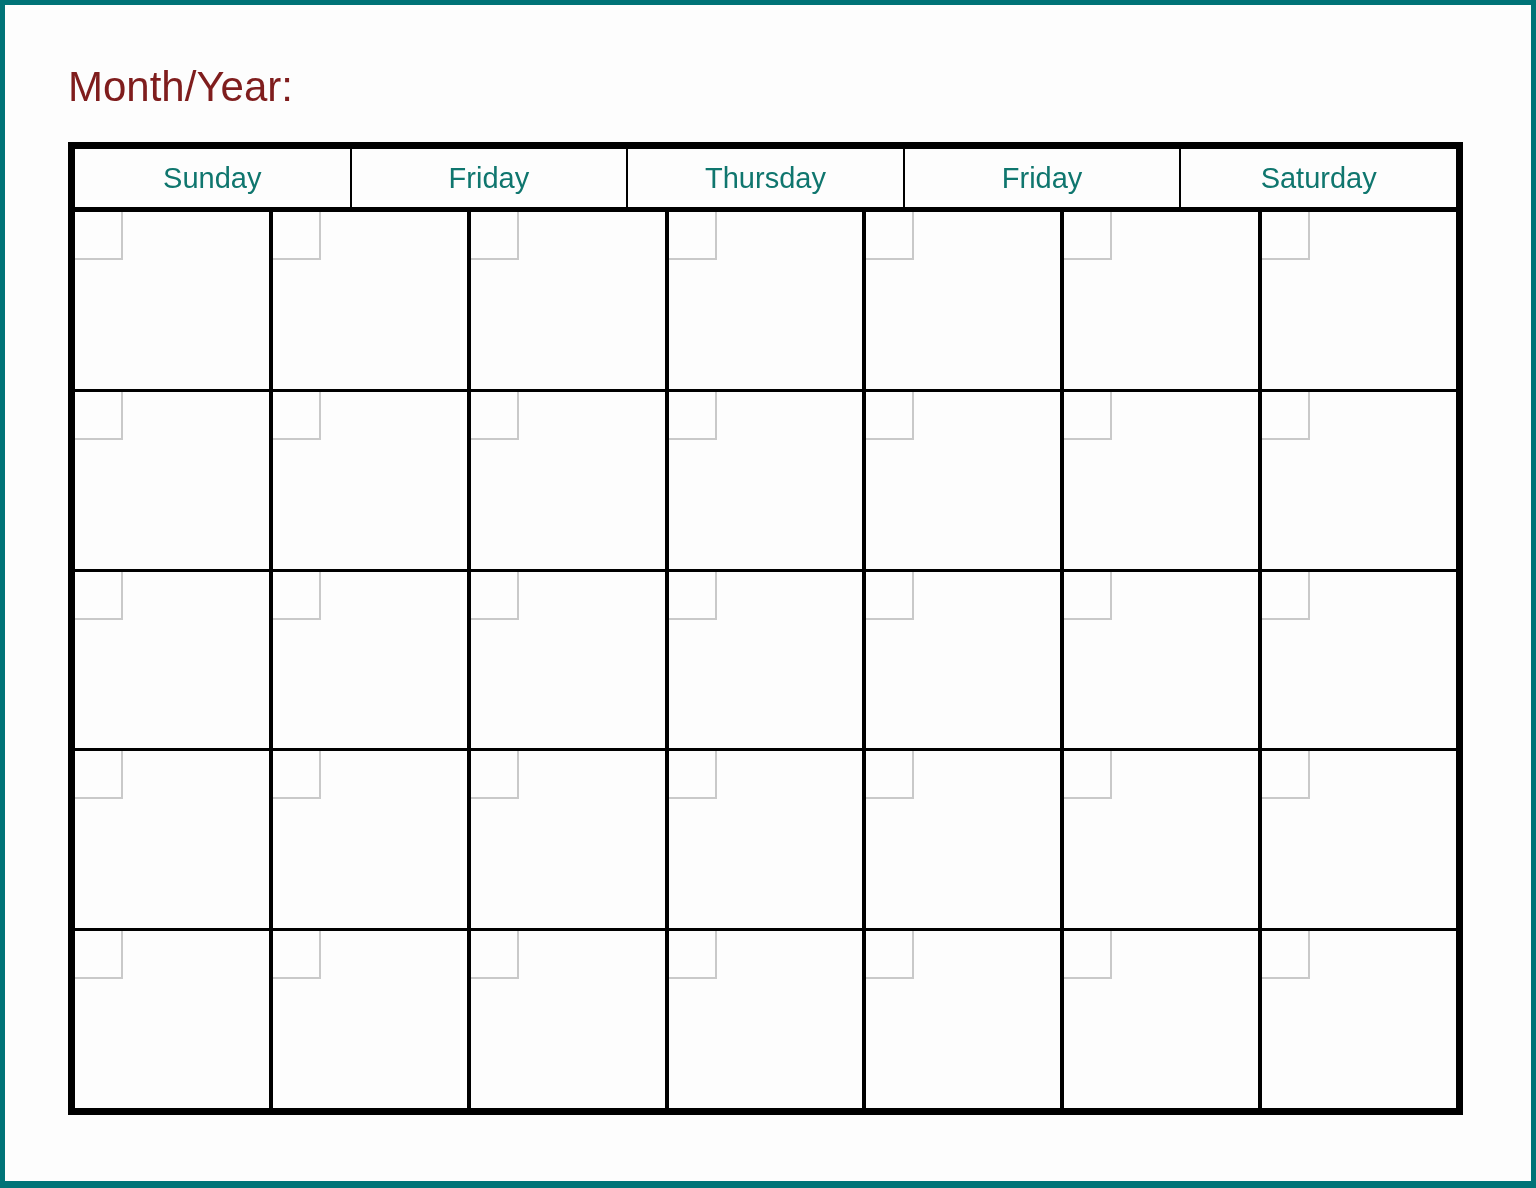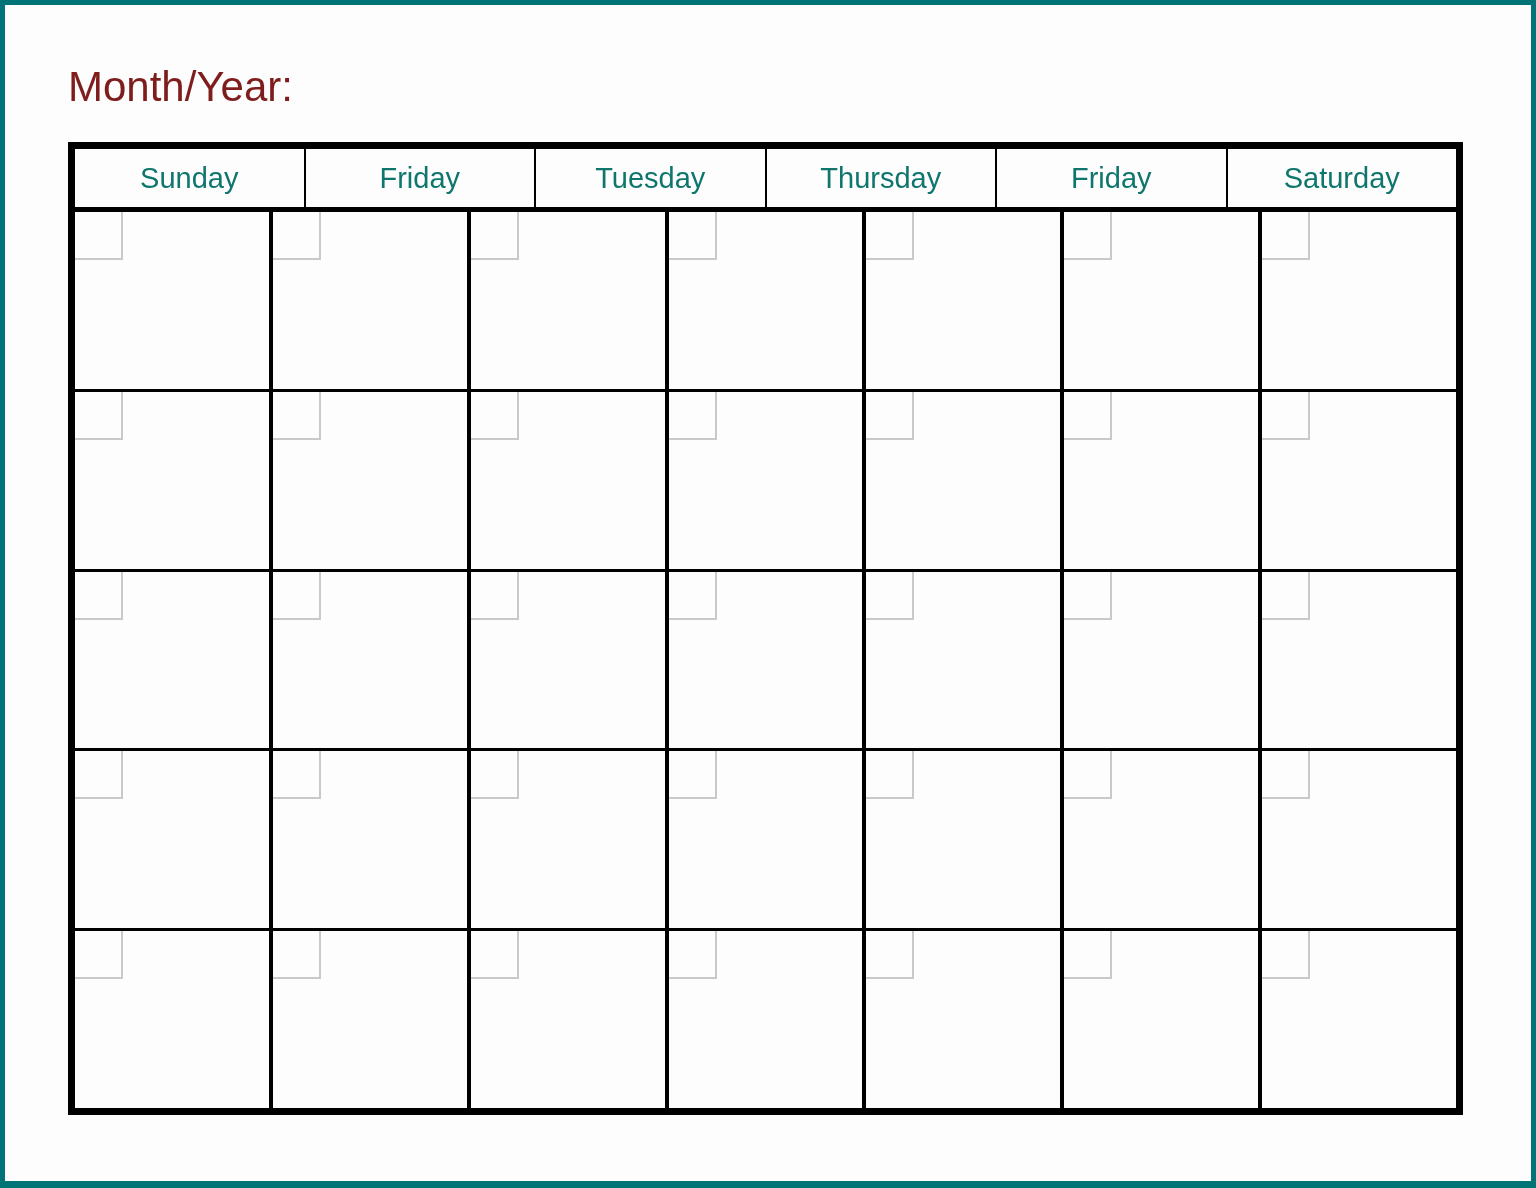--- a/index.html
+++ b/index.html
@@ -120,23 +120,20 @@
   <div id="calendar">
 
     <div id="header-row">
       <div class="header-cell">
         <span>Sunday</span>
       </div>
       <div class="header-cell">
         <span>Friday</span>
       </div>
       <div class="header-cell">
-        <span>Tuesday</span>
-      </div>
-      <div class="header-cell">
         <span>Thursday</span>
       </div>
       <div class="header-cell">
         <span>Friday</span>
       </div>
       <div class="header-cell">
         <span>Saturday</span>
       </div>
     </div>
 

